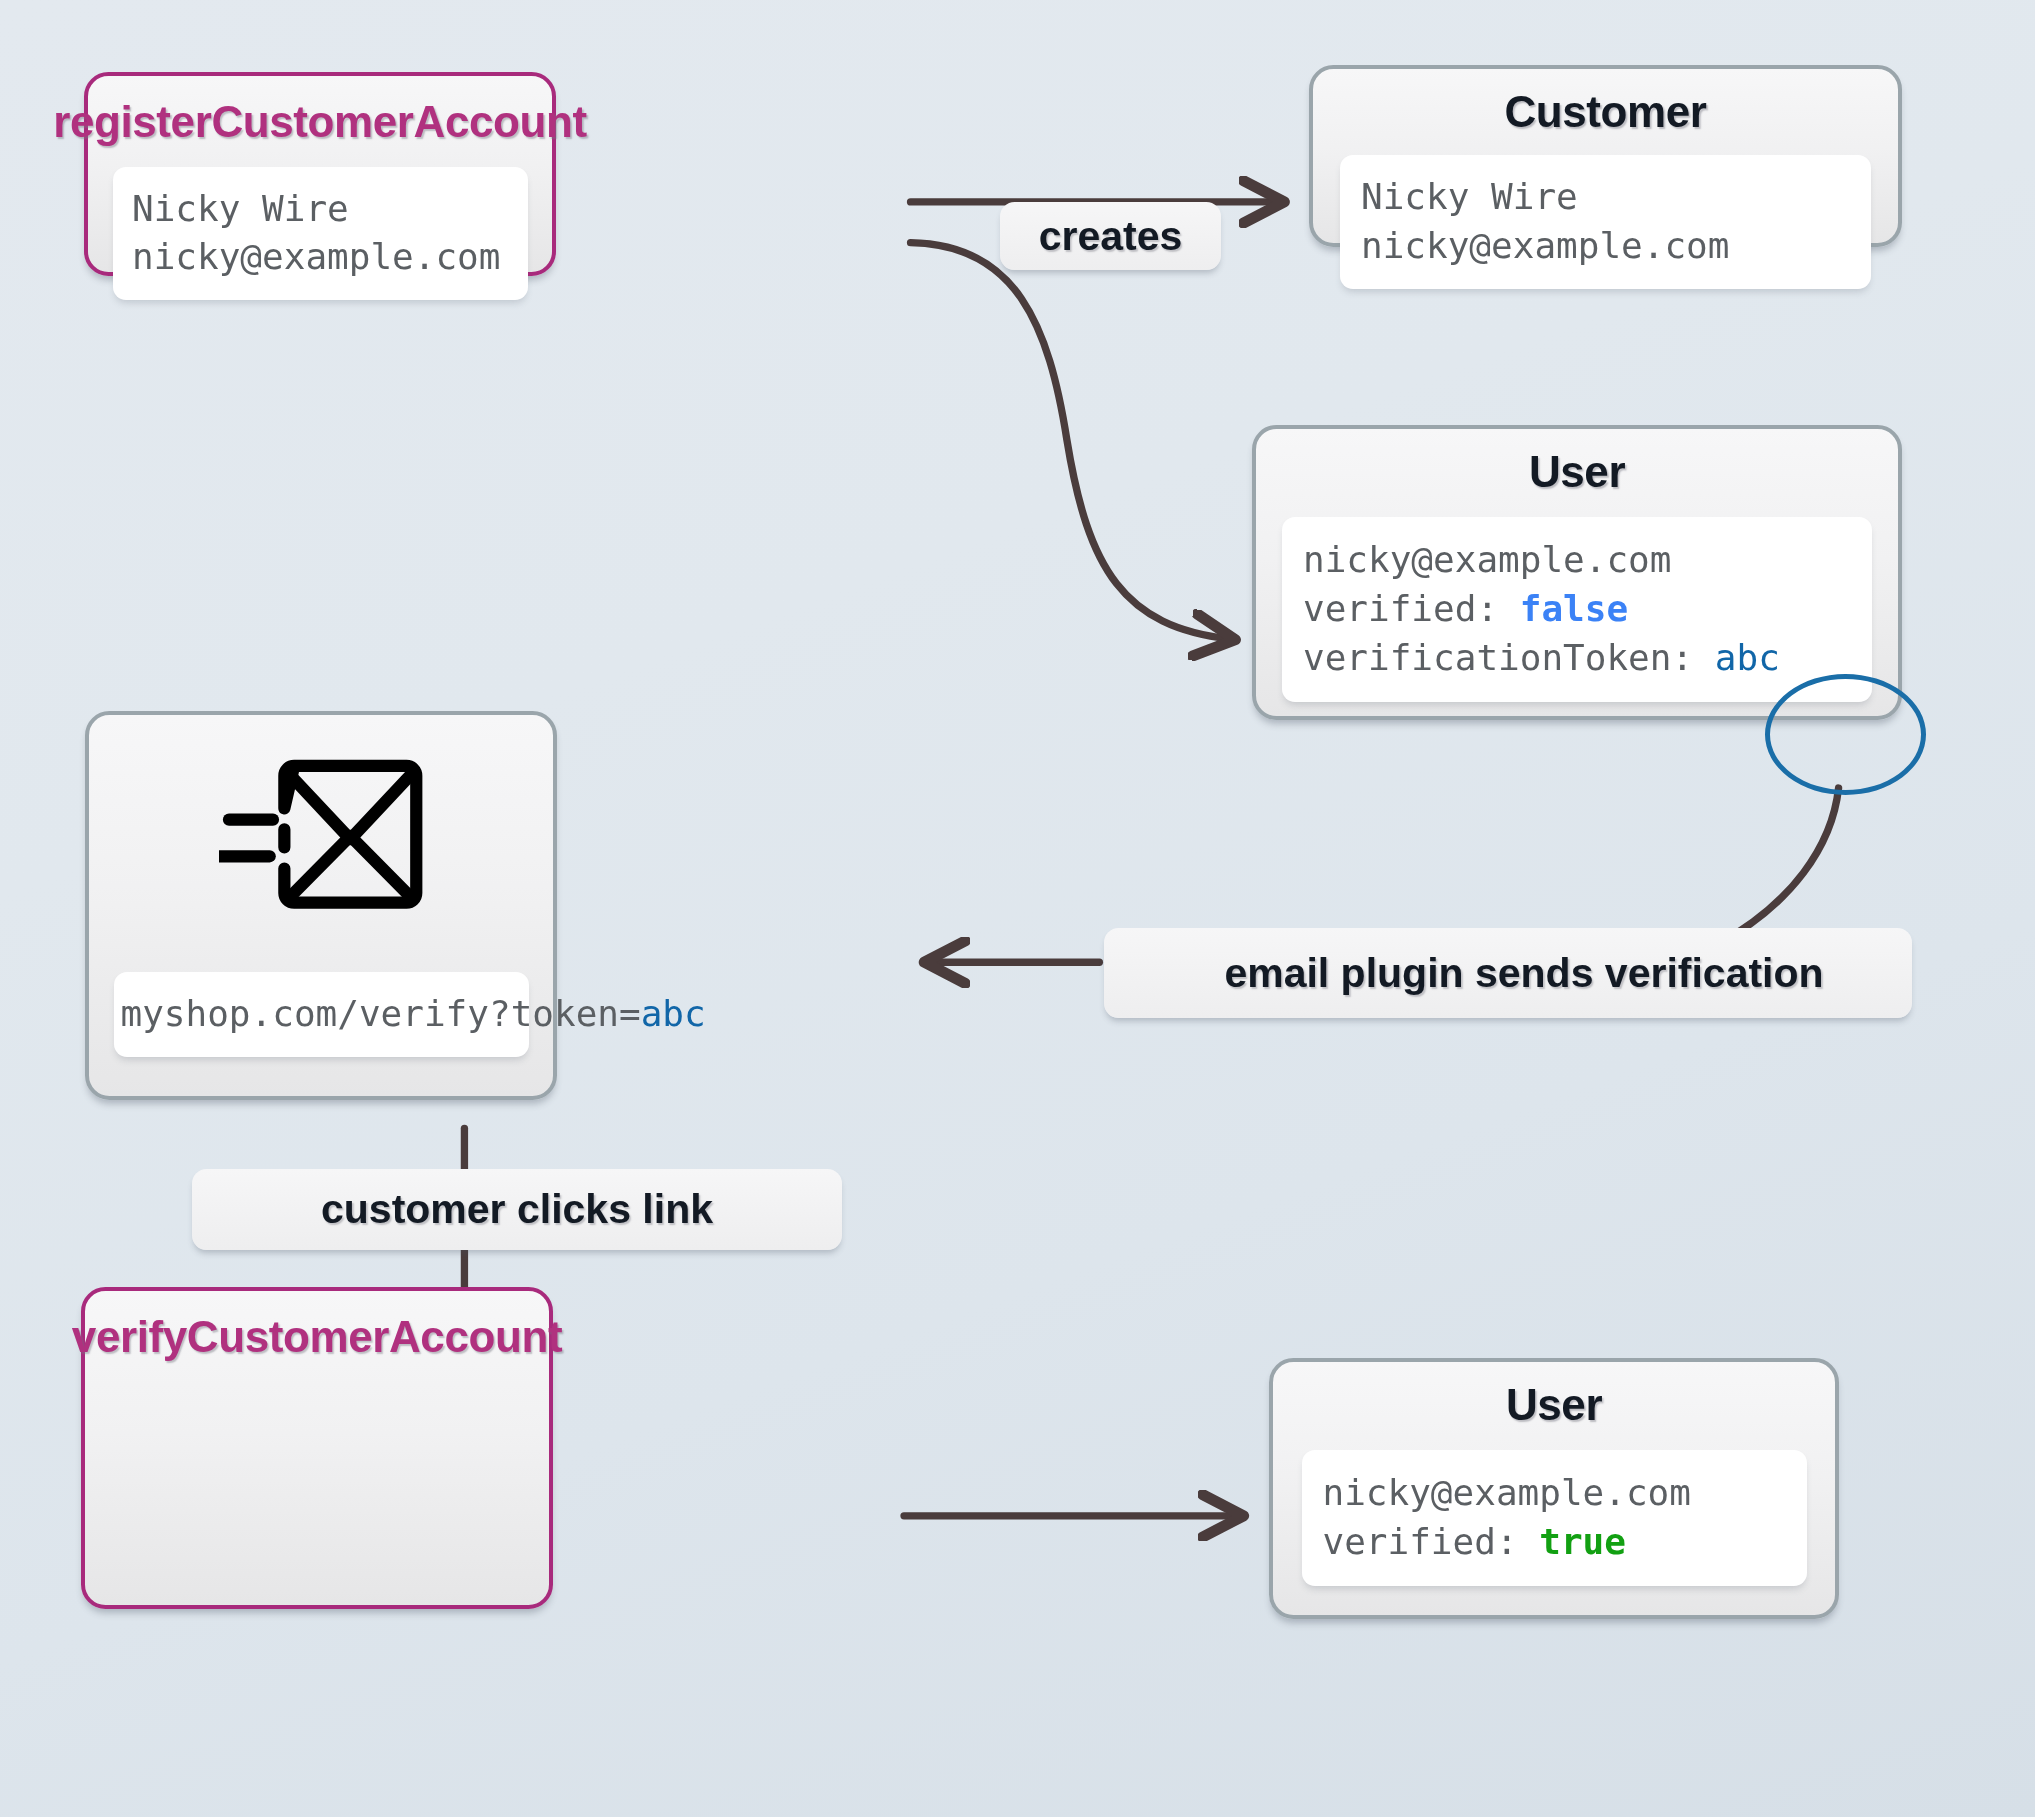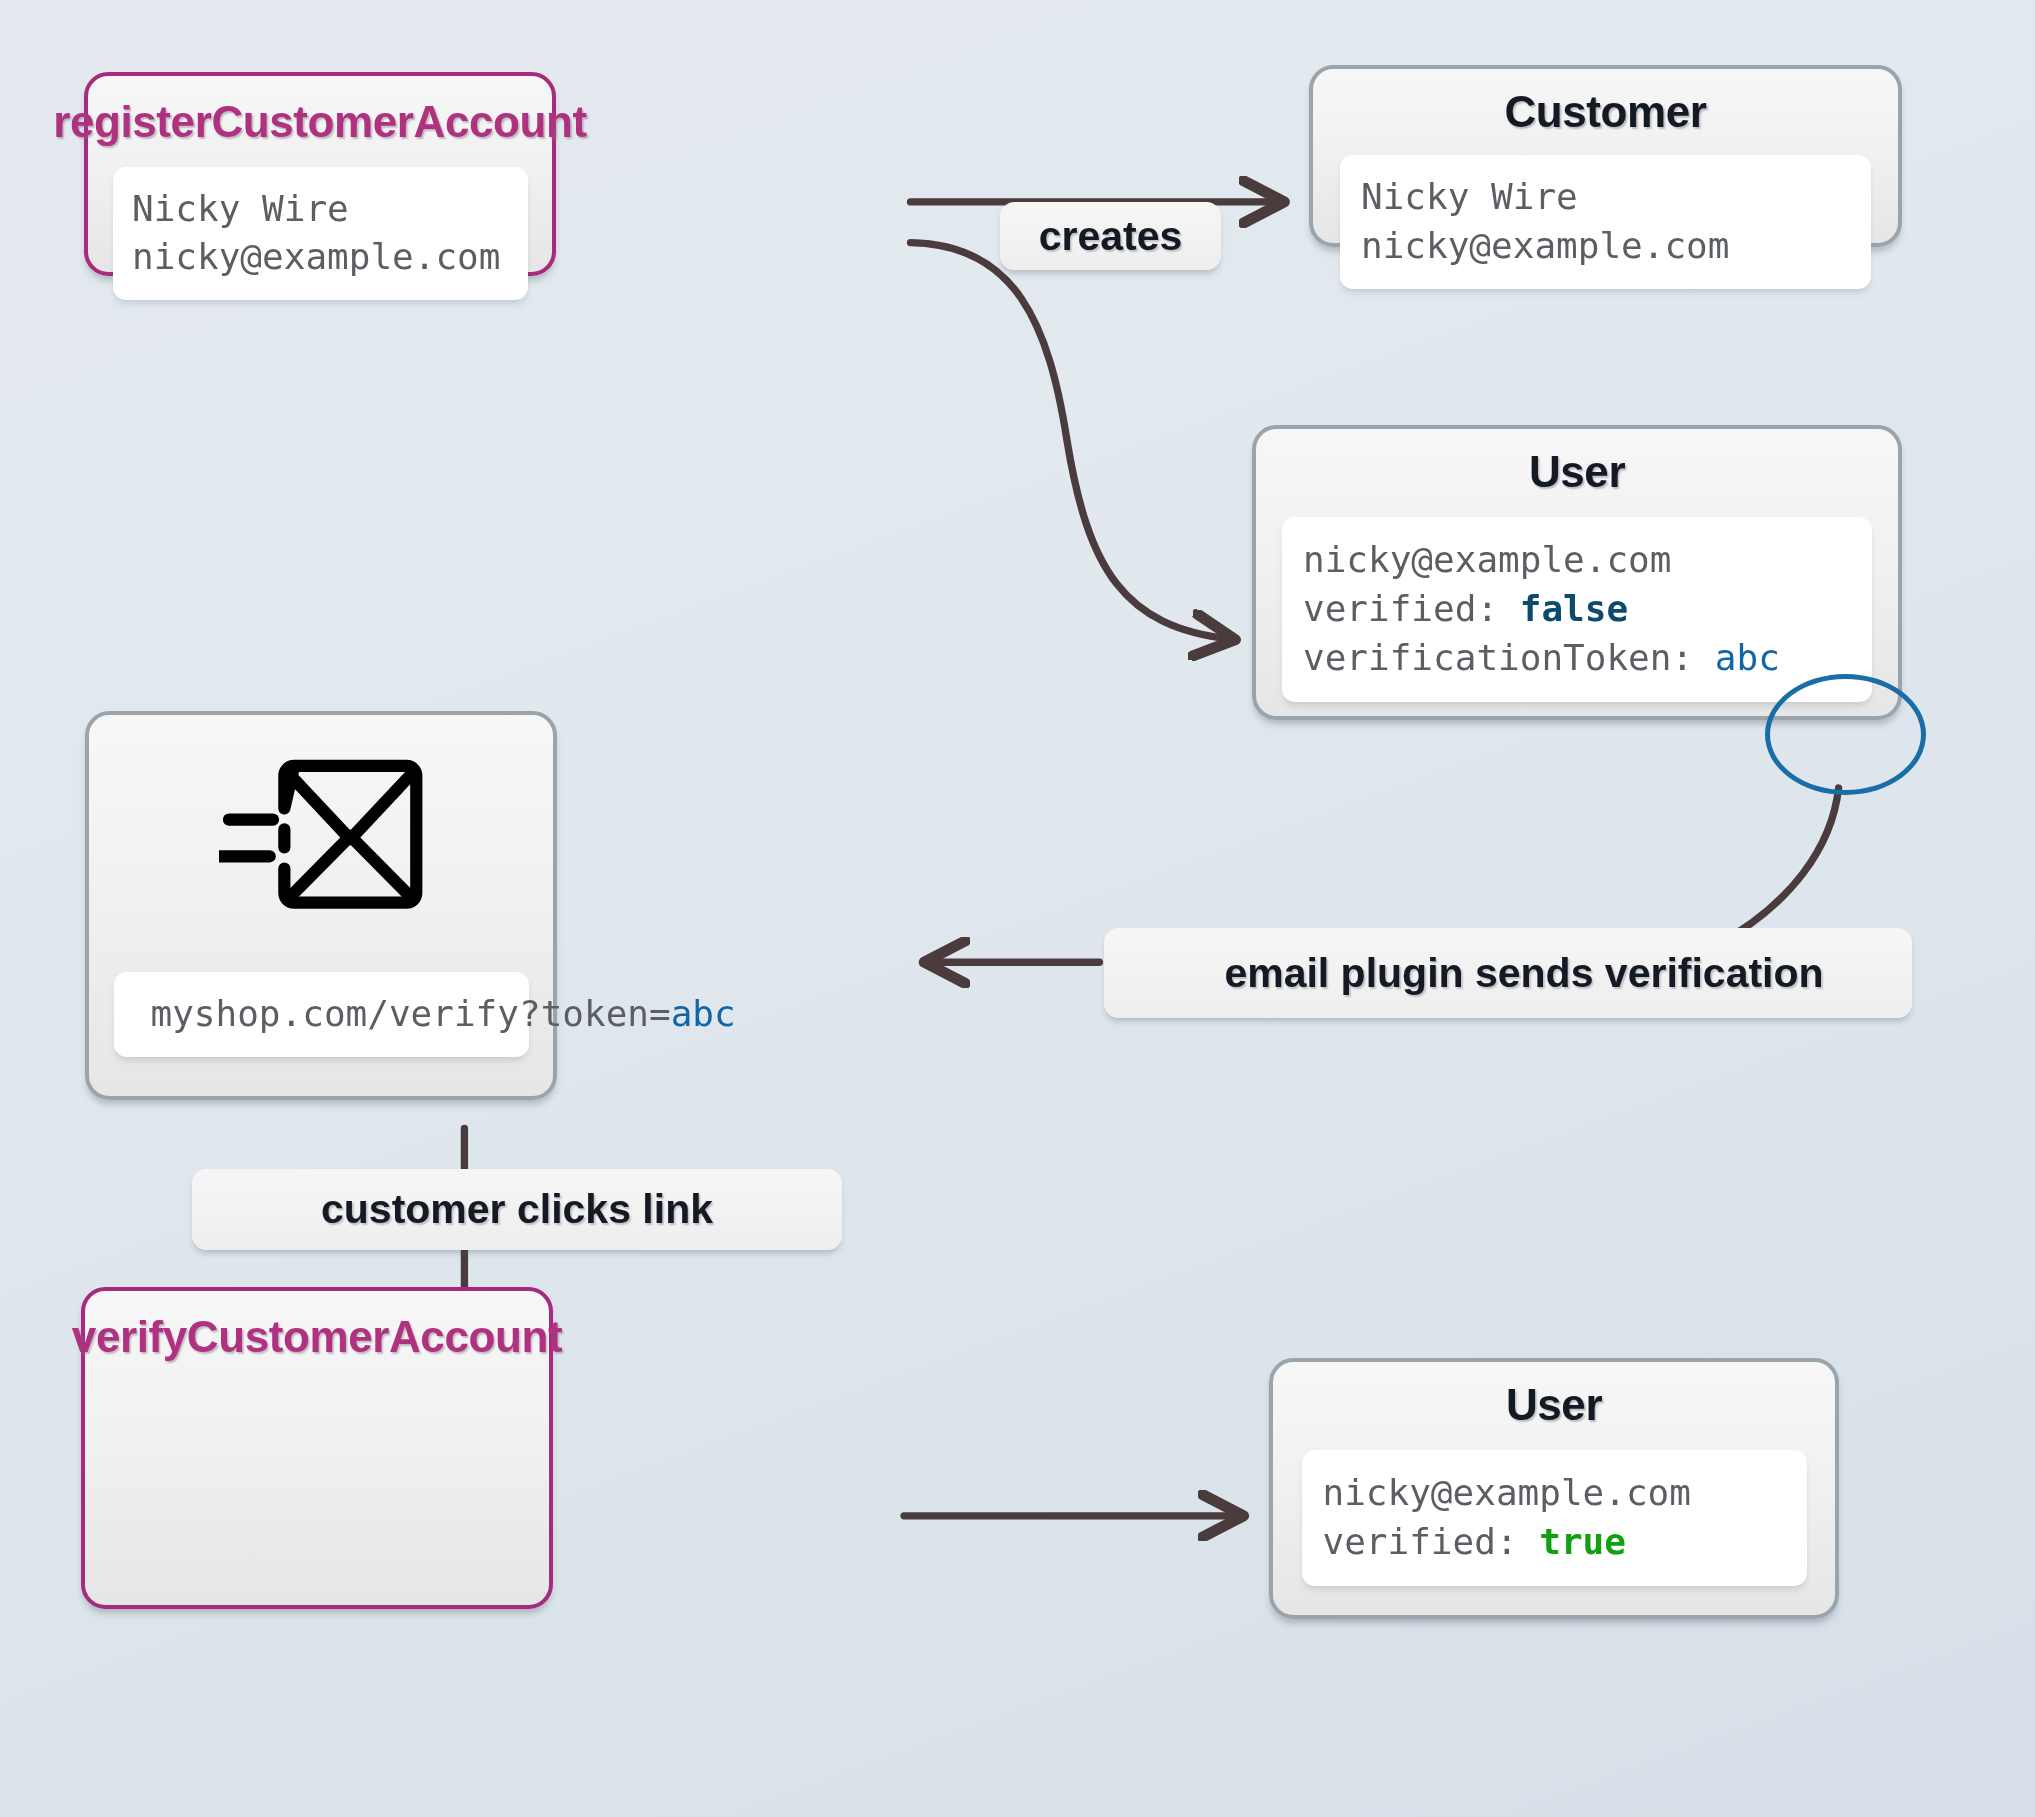--- a/index.html
+++ b/index.html
@@ -54,21 +54,21 @@
     background: #ffffff;
     border-radius: 13px;
     box-shadow: 0 4.9px 7.3px -2.4px rgba(80,90,105,0.22);
     font-family: "DejaVu Sans Mono", "Liberation Mono", monospace;
     font-size: 36px;
     line-height: 1.36;
     color: #5b5f63;
     box-sizing: border-box;
     white-space: nowrap;
   }
-  .panel .val-false { color: #0c4a6e; font-weight: bold; }
+  .panel .val-false { color: #3b82f6; font-weight: bold; }
   .panel .val-true  { color: #12a012; font-weight: bold; }
   .panel .val-blue  { color: #1166a8; margin-top: 7px; }
 
   
   .token-ellipse {
     position: absolute;
     border: 5.7px solid #1a6ea8;
     border-radius: 50%;
     background: transparent;
   }
@@ -101,21 +101,21 @@
   #card-register .card-title { margin-top: 21px; }
   #card-register .panel { margin-top: 19.5px; width: 415px; padding: 18px 19.5px; }
 
   #card-customer .card-title { margin-top: 18px; }
   #card-customer .panel { margin-top: 18px; width: 531px; padding: 18px 21px; }
 
   #card-user-unv .card-title { margin-top: 18px; }
   #card-user-unv .panel { margin-top: 19.5px; width: 590px; padding: 19.5px 21px; position: relative; }
 
   #card-email .envelope { margin-top: 33px; }
-  #card-email .panel { margin-top: 50px; width: 415px; padding: 18px 37px; font-size: 36px; }
+  #card-email .panel { margin-top: 50px; width: 415px; padding: 18px 7px; font-size: 36px; }
 
   #card-verify .card-title { margin-top: 21px; }
   #card-verify .panel { margin-top: 19.5px; width: 415px; padding: 18px 19.5px; }
 
   #card-user-v .card-title { margin-top: 18px; }
   #card-user-v .panel { margin-top: 19.5px; width: 505px; padding: 19.5px 21px; }
 
   
   #label-creates { left: 1000px; top: 202px; width: 221px; height: 68px; }
   #label-email-plugin { left: 1104px; top: 928px; width: 808px; height: 90px; padding-left: 32px; }

